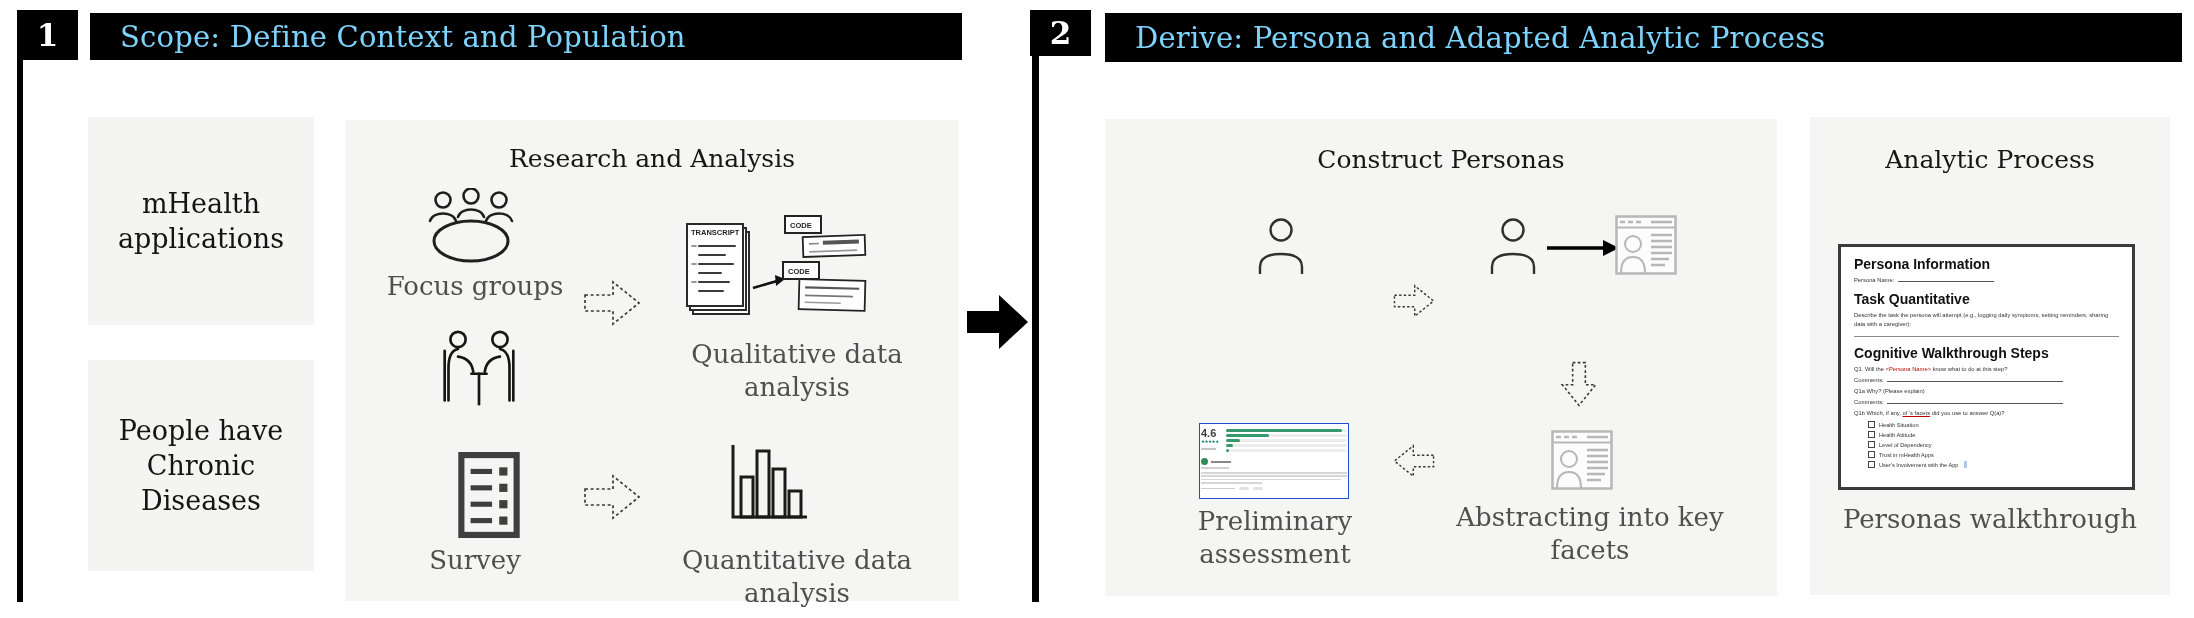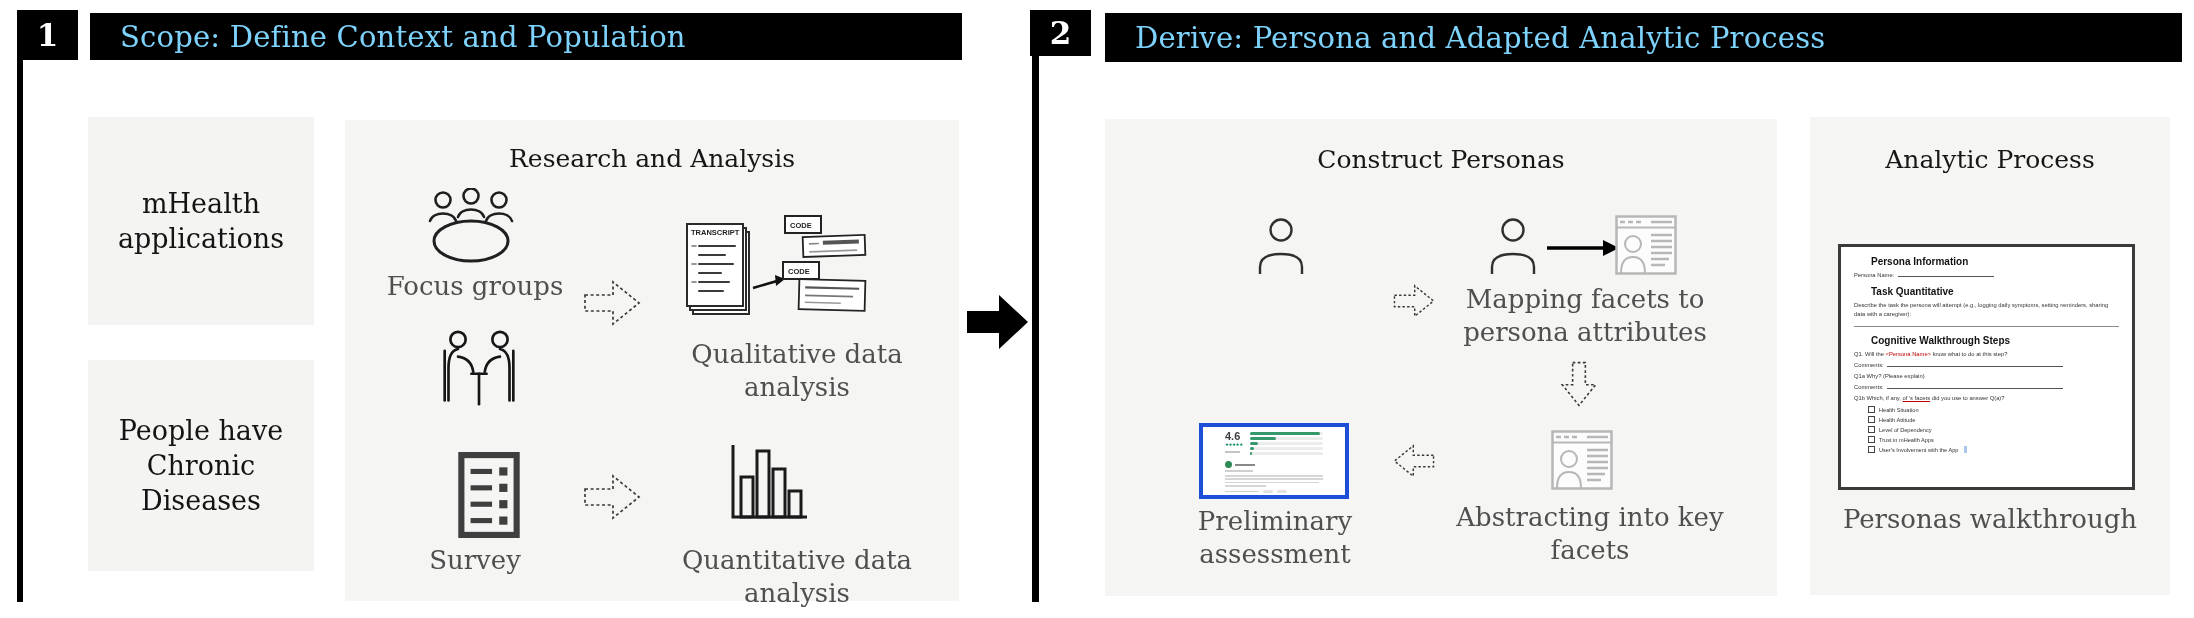--- a/index.html
+++ b/index.html
@@ -13,36 +13,36 @@
             align-items:center;padding-left:30px;box-sizing:border-box;letter-spacing:.2px;}
   .sidebox{position:absolute;background:#f4f4f2;display:flex;align-items:center;justify-content:center;
            text-align:center;font-size:27px;color:#141414;line-height:1.3;padding:0 16px;box-sizing:border-box;}
   .panel{position:absolute;background:#f5f5f3;}
   .panel-title{position:absolute;left:0;right:0;text-align:center;font-size:25px;color:#161616;}
   .lbl{position:absolute;text-align:center;font-size:26px;color:#4f4f4f;line-height:1.25;}
 
   
   .doc{position:absolute;background:#fff;border:3px solid #3a3a3a;box-sizing:border-box;
        padding:9px 13px;font-family:"Liberation Sans",sans-serif;color:#222;overflow:hidden;}
-  .doc-h{font-size:10px;font-weight:bold;margin:8px 17px 4px;color:#111;}
+  .doc-h{font-size:14px;font-weight:bold;margin:8px 0 4px;color:#111;}
   .doc-h.first{margin-top:0;}
   .doc-row{font-size:5.8px;margin:5px 0;color:#333;}
   .doc-p{font-size:5.8px;line-height:1.5;color:#333;margin:3px 0;}
   .doc-rule{border-bottom:1px solid #8a8a8a;margin:8px 0 2px;}
   .fill{display:inline-block;border-bottom:1px solid #555;height:4px;vertical-align:baseline;margin-left:2px;}
   .red{color:#c00000;}
   .marked{text-decoration:underline;text-decoration-color:#c00000;}
   .doc-checks{margin:3px 0 0 14px;}
   .cb-row{font-size:5.6px;margin:3px 0;display:flex;align-items:center;gap:4px;color:#333;}
   .cb{width:5px;height:5px;border:1px solid #444;display:inline-block;flex:none;background:#fff;}
   .cursor{display:inline-block;width:3px;height:7px;background:#a8c7ee;margin-left:2px;vertical-align:middle;}
 
   
-  .thumb{position:absolute;background:#fff;border:4px solid #1d4ed8;box-sizing:border-box;
-         padding:4px 22px;overflow:hidden;font-family:"Liberation Sans",sans-serif;}
+  .thumb{position:absolute;background:#fff;border:1px solid #1d4ed8;box-sizing:border-box;
+         padding:4px 1px;overflow:hidden;font-family:"Liberation Sans",sans-serif;}
   .thumb-top{display:flex;gap:7px;}
   .score{font-size:11px;font-weight:bold;color:#3c4043;line-height:1;}
   .stars{font-size:4.5px;color:#01875f;letter-spacing:-.5px;line-height:1.5;}
   .mini-line{width:15px;height:2px;background:#c4c4c4;margin-top:2px;}
   .thumb-bars{flex:1;padding-top:1px;}
   .track{height:2.6px;background:#ececec;border-radius:2px;margin-bottom:2.5px;}
   .fillbar{height:100%;background:#35996b;border-radius:2px;}
   .rev-head{display:flex;align-items:center;gap:3px;margin:4px 0 2px;}
   .avatar{width:7px;height:7px;border-radius:50%;background:#2e8b57;}
   .name-line{width:20px;height:2.2px;background:#888;}
@@ -232,21 +232,20 @@
         <line x1="36" y1="32" x2="57" y2="32"></line>
           <line x1="36" y1="38" x2="57" y2="38"></line>
         <line x1="36" y1="44" x2="54" y2="44"></line>
           <line x1="36" y1="50" x2="50" y2="50"></line>
       </g>
       <g fill="none" stroke="#b7b7b7" stroke-width="2">
         <circle cx="18" cy="29" r="8"></circle>
         <path d="M6,58 q0,-16 12,-16 q12,0 12,16"></path>
       </g>
     </svg>
-    <div class="lbl" style="left:330px;top:164px;width:300px">Mapping facets to persona attributes</div>
 
     <svg class="abs" style="left:452px;top:242px" width="44" height="46" viewBox="0 0 50 58">
       <polygon points="17,2 33,2 33,30 46,30 25,56 4,30 17,30" fill="none" stroke="#3a3a3a" stroke-width="2" stroke-dasharray="3.4 3"></polygon>
     </svg>
 
     <svg class="abs" style="left:446px;top:310px" width="62" height="62" viewBox="0 0 62 60">
       <rect x="1.5" y="1.5" width="59" height="57" fill="#fcfcfc" stroke="#b7b7b7" stroke-width="2.5"></rect>
       <line x1="1.5" y1="12.5" x2="60.5" y2="12.5" stroke="#b7b7b7" stroke-width="2"></line>
       <g stroke="#b7b7b7" stroke-width="2.5" stroke-linecap="butt">
         <line x1="5" y1="7" x2="10" y2="7"></line>

